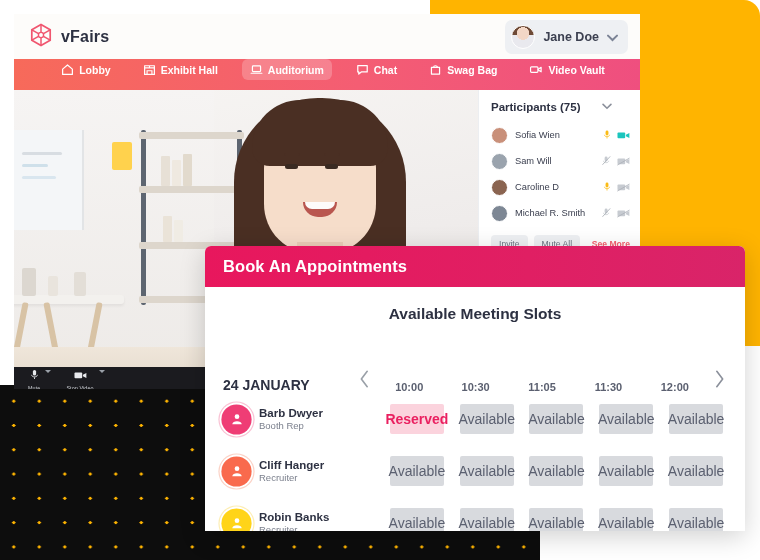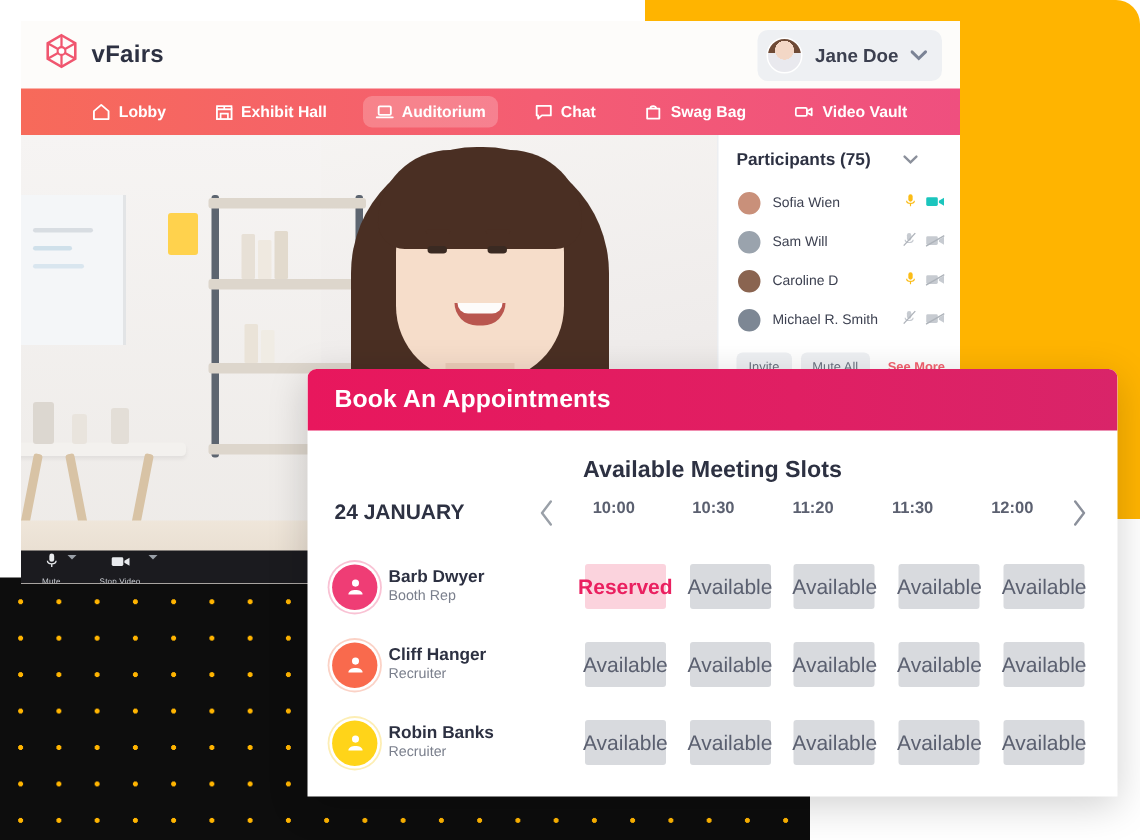--- a/index.html
+++ b/index.html
@@ -54,21 +54,21 @@
                 linear-gradient(#6e4a36 0 42%, #e9e9ee 42% 100%);
     border: 1px solid #ffffff;
     flex: none;
   }
   .user-name { font-size: 12.5px; color: #3c4050; font-weight: bold; }
 
   
   #nav-bar {
     height: 31px;
     background: linear-gradient(90deg, #f76a5a 0%, #f45d73 55%, #ef4f7f 100%);
-    display: flex; align-items: center; justify-content: center; gap: 16px; padding-left: 12px;
+    display: flex; align-items: flex-start; justify-content: center; gap: 16px; padding-left: 12px;
   }
   .nav-item {
     display: flex; align-items: center; gap: 5px;
     padding: 4px 8px; border-radius: 6px;
     color: #ffffff; font-size: 10.5px; font-weight: bold;
     white-space: nowrap;
   }
   .nav-item.active { background: rgba(255,255,255,.22); }
   .nav-item svg { display: block; }
 
@@ -159,21 +159,21 @@
   }
   #modal-header {
     height: 41px; background: linear-gradient(90deg,#e8175d 0%,#e01f63 60%,#d92469 100%);
     display: flex; align-items: center; padding-left: 18px;
   }
   #modal-title { color: #ffffff; font-size: 16.5px; font-weight: bold; letter-spacing: .1px; }
   #modal-subtitle {
     text-align: center; font-size: 15.5px; font-weight: bold;
     color: #2d3142; padding: 18px 0 10px 0;
   }
-  .slots-header { display: flex; align-items: flex-start; padding: 0 14px 0 18px; height: 32px; }
+  .slots-header { display: flex; align-items: flex-end; padding: 0 14px 0 18px; height: 32px; margin-top: 28px; }
   .slot-date { font-size: 14px; font-weight: bold; color: #2d3142; width: 130px; }
   .arrow { color: #9aa0a8; font-size: 17px; font-weight: 300; padding: 0 6px; }
   .slot-times { display: flex; flex: 1; }
   .slot-time {
     flex: 1; text-align: center; font-size: 11px; color: #5b6070; font-weight: bold;
   }
   .appt-row { display: flex; align-items: center; padding: 0 14px 0 18px; height: 52px; }
   .person-cell { display: flex; align-items: center; gap: 9px; width: 130px; }
   .p-ring { width: 27px; height: 27px; border-radius: 50%; flex: none;
     display: flex; align-items: center; justify-content: center; }
@@ -488,21 +488,21 @@
   <div class="slots-header">
     <span class="slot-date">24 JANUARY</span>
     <span class="arrow">
       <svg width="11" height="18" viewBox="0 0 12 20">
           <path d="M9 1.5 L2.5 10 L9 18.5" fill="none" stroke="#9aa0a8" stroke-width="1.8" stroke-linecap="round" stroke-linejoin="round"></path>
         </svg>
     </span>
     <span class="slot-times">
       <span class="slot-time">10:00</span>
       <span class="slot-time">10:30</span>
-      <span class="slot-time">11:20</span>
+      <span class="slot-time">11:05</span>
       <span class="slot-time">11:30</span>
       <span class="slot-time">12:00</span>
     </span>
     <span class="arrow">
       <svg width="11" height="18" viewBox="0 0 12 20">
           <path d="M3 1.5 L9.5 10 L3 18.5" fill="none" stroke="#8b909b" stroke-width="1.8" stroke-linecap="round" stroke-linejoin="round"></path>
         </svg>
     </span>
   </div>
 

